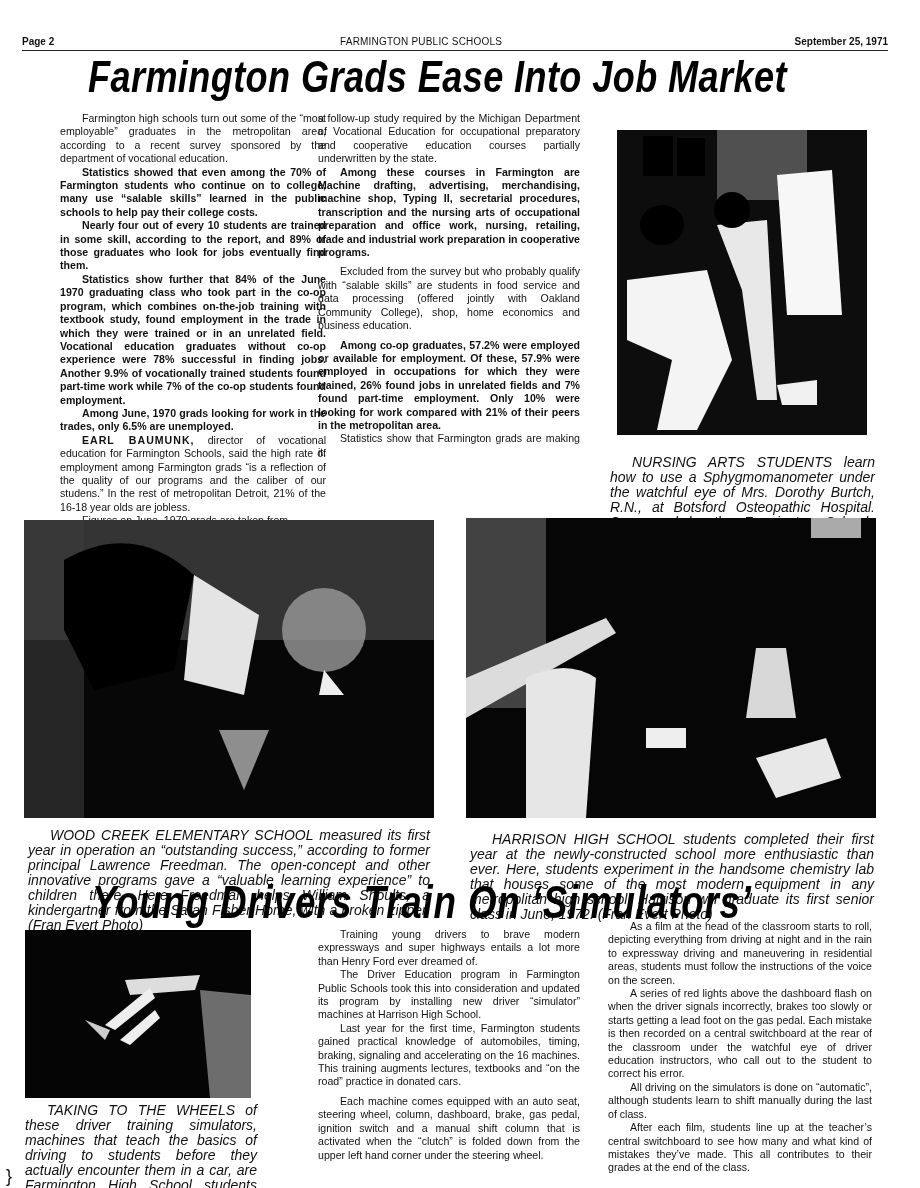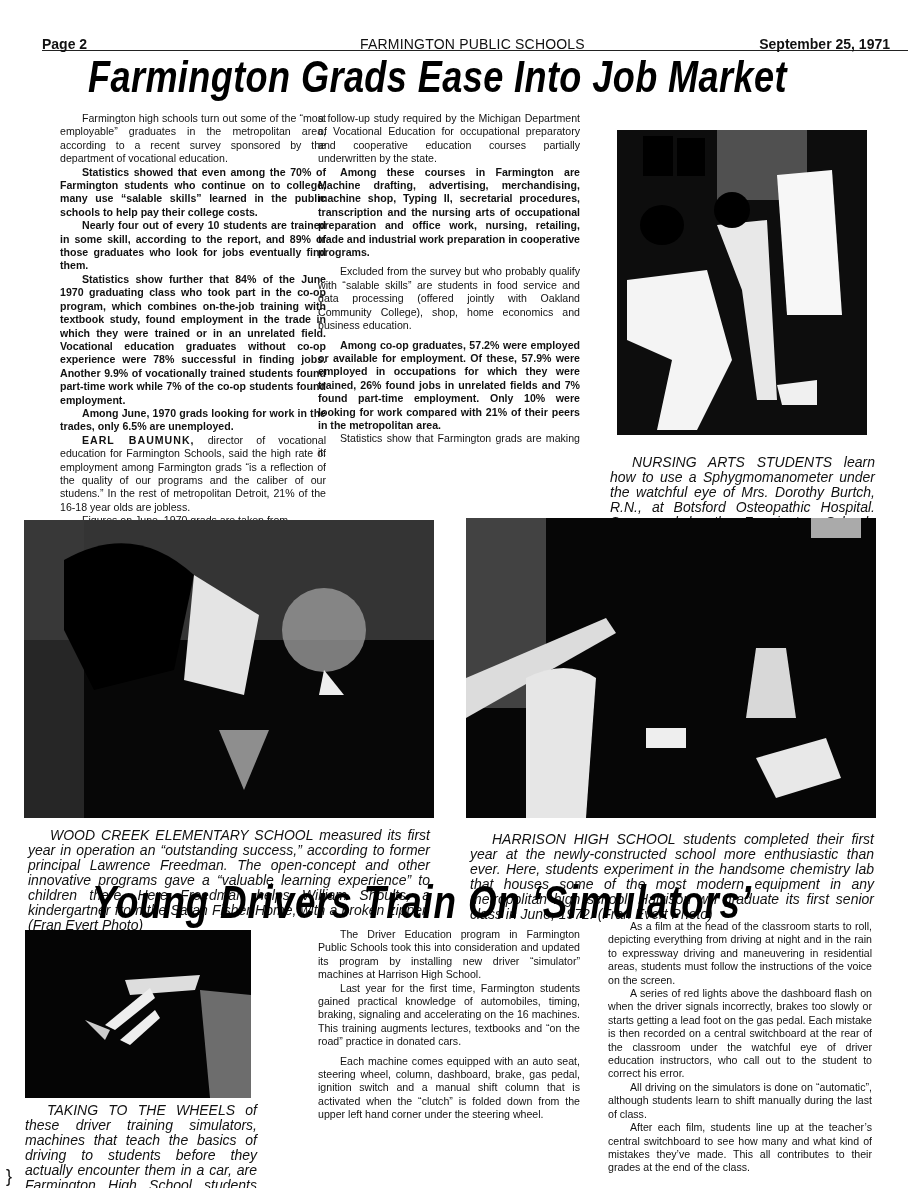--- a/index.html
+++ b/index.html
@@ -1,24 +1,24 @@
 <!DOCTYPE html>
 <html><head>
 <meta charset="utf-8">
 <style>
   html, body { margin:0; padding:0; background:#fff; }
   body { width:920px; height:1188px; position:relative; overflow:hidden; color:#111;
          font-family:"Liberation Sans", sans-serif; }
   .abs { position:absolute; }
-  .masthead { top:36px; left:22px; width:866px; height:14px; font-size:14px; font-weight:bold;
-              border-bottom:1.5px solid #222;margin-left:20px; }
+  .masthead { top:36px; left:22px; width:866px; height:14px; font-size:10px; font-weight:bold;
+              border-bottom:1.5px solid #222; }
   .masthead span { position:absolute; top:0; }
   .mh-page { left:0; }
   .mh-pub { left:318px; font-weight:normal; letter-spacing:0.2px; }
-  .mh-date { right:18px; }
+  .mh-date { right:0; }
   .headline { font-family:"Liberation Sans Narrow","Liberation Sans", sans-serif; font-weight:bold;
               font-style:italic; color:#000; white-space:nowrap; transform-origin:left top; }
   .h1 { top:52px; left:88px; font-size:44px; transform:scaleX(0.82); letter-spacing:0.5px; }
   .h2 { top:875px; left:92px; font-size:46px; transform:scaleX(0.80); letter-spacing:1px; }
   .col { font-size:10.6px; line-height:13.4px; text-align:justify; }
   .col p { margin:0; text-indent:22px; }
   .col p.gap { margin-top:6px; }
   .col b.lead { letter-spacing:1px; }
   .bold { font-weight:bold; }
   .cap { font-size:14px; line-height:15px; font-style:italic; font-weight:normal; text-align:justify; }
@@ -118,20 +118,21 @@
     <path d="M95 110 L130 80 L135 88 L105 115 Z" fill="#eee"></path>
     <path d="M60 90 L85 100 L80 110 Z" fill="#ccc"></path>
   </svg>
 </div>
 <div class="abs cap" style="top:1103px; left:25px; width:232px;">
   <p><span class="caps">TAKING TO THE WHEELS</span><span> of these driver training simulators, machines that teach the basics of driving to students before they actually encounter them in a car, are Farmington High School students and other students at Harrison High. Peggy Higgs tries to manipulate her “vehicle” along with one being driven on a screen at the head of the classroom. (Evert Photo)</span></p>
 </div>
 <div class="abs brace" style="top:1166px; left:6px;">}</div>
 
 <div class="abs col" style="top:928px; left:318px; width:262px;">
+  <p>Training young drivers to brave modern expressways and super highways entails a lot more than Henry Ford ever dreamed of.</p>
   <p>The Driver Education program in Farmington Public Schools took this into consideration and updated its program by installing new driver “simulator” machines at Harrison High School.</p>
   <p>Last year for the first time, Farmington students gained practical knowledge of automobiles, timing, braking, signaling and accelerating on the 16 machines. This training augments lectures, textbooks and “on the road” practice in donated cars.</p>
   <p class="gap">Each machine comes equipped with an auto seat, steering wheel, column, dashboard, brake, gas pedal, ignition switch and a manual shift column that is activated when the “clutch” is folded down from the upper left hand corner under the steering wheel.</p>
 </div>
 
 <div class="abs col" style="top:920px; left:608px; width:264px;">
   <p>As a film at the head of the classroom starts to roll, depicting everything from driving at night and in the rain to expressway driving and maneuvering in residential areas, students must follow the instructions of the voice on the screen.</p>
   <p>A series of red lights above the dashboard flash on when the driver signals incorrectly, brakes too slowly or starts getting a lead foot on the gas pedal. Each mistake is then recorded on a central switchboard at the rear of the classroom under the watchful eye of driver education instructors, who call out to the student to correct his error.</p>
   <p>All driving on the simulators is done on “automatic”, although students learn to shift manually during the last of class.</p>
   <p>After each film, students line up at the teacher’s central switchboard to see how many and what kind of mistakes they’ve made. This all contributes to their grades at the end of the class.</p>

